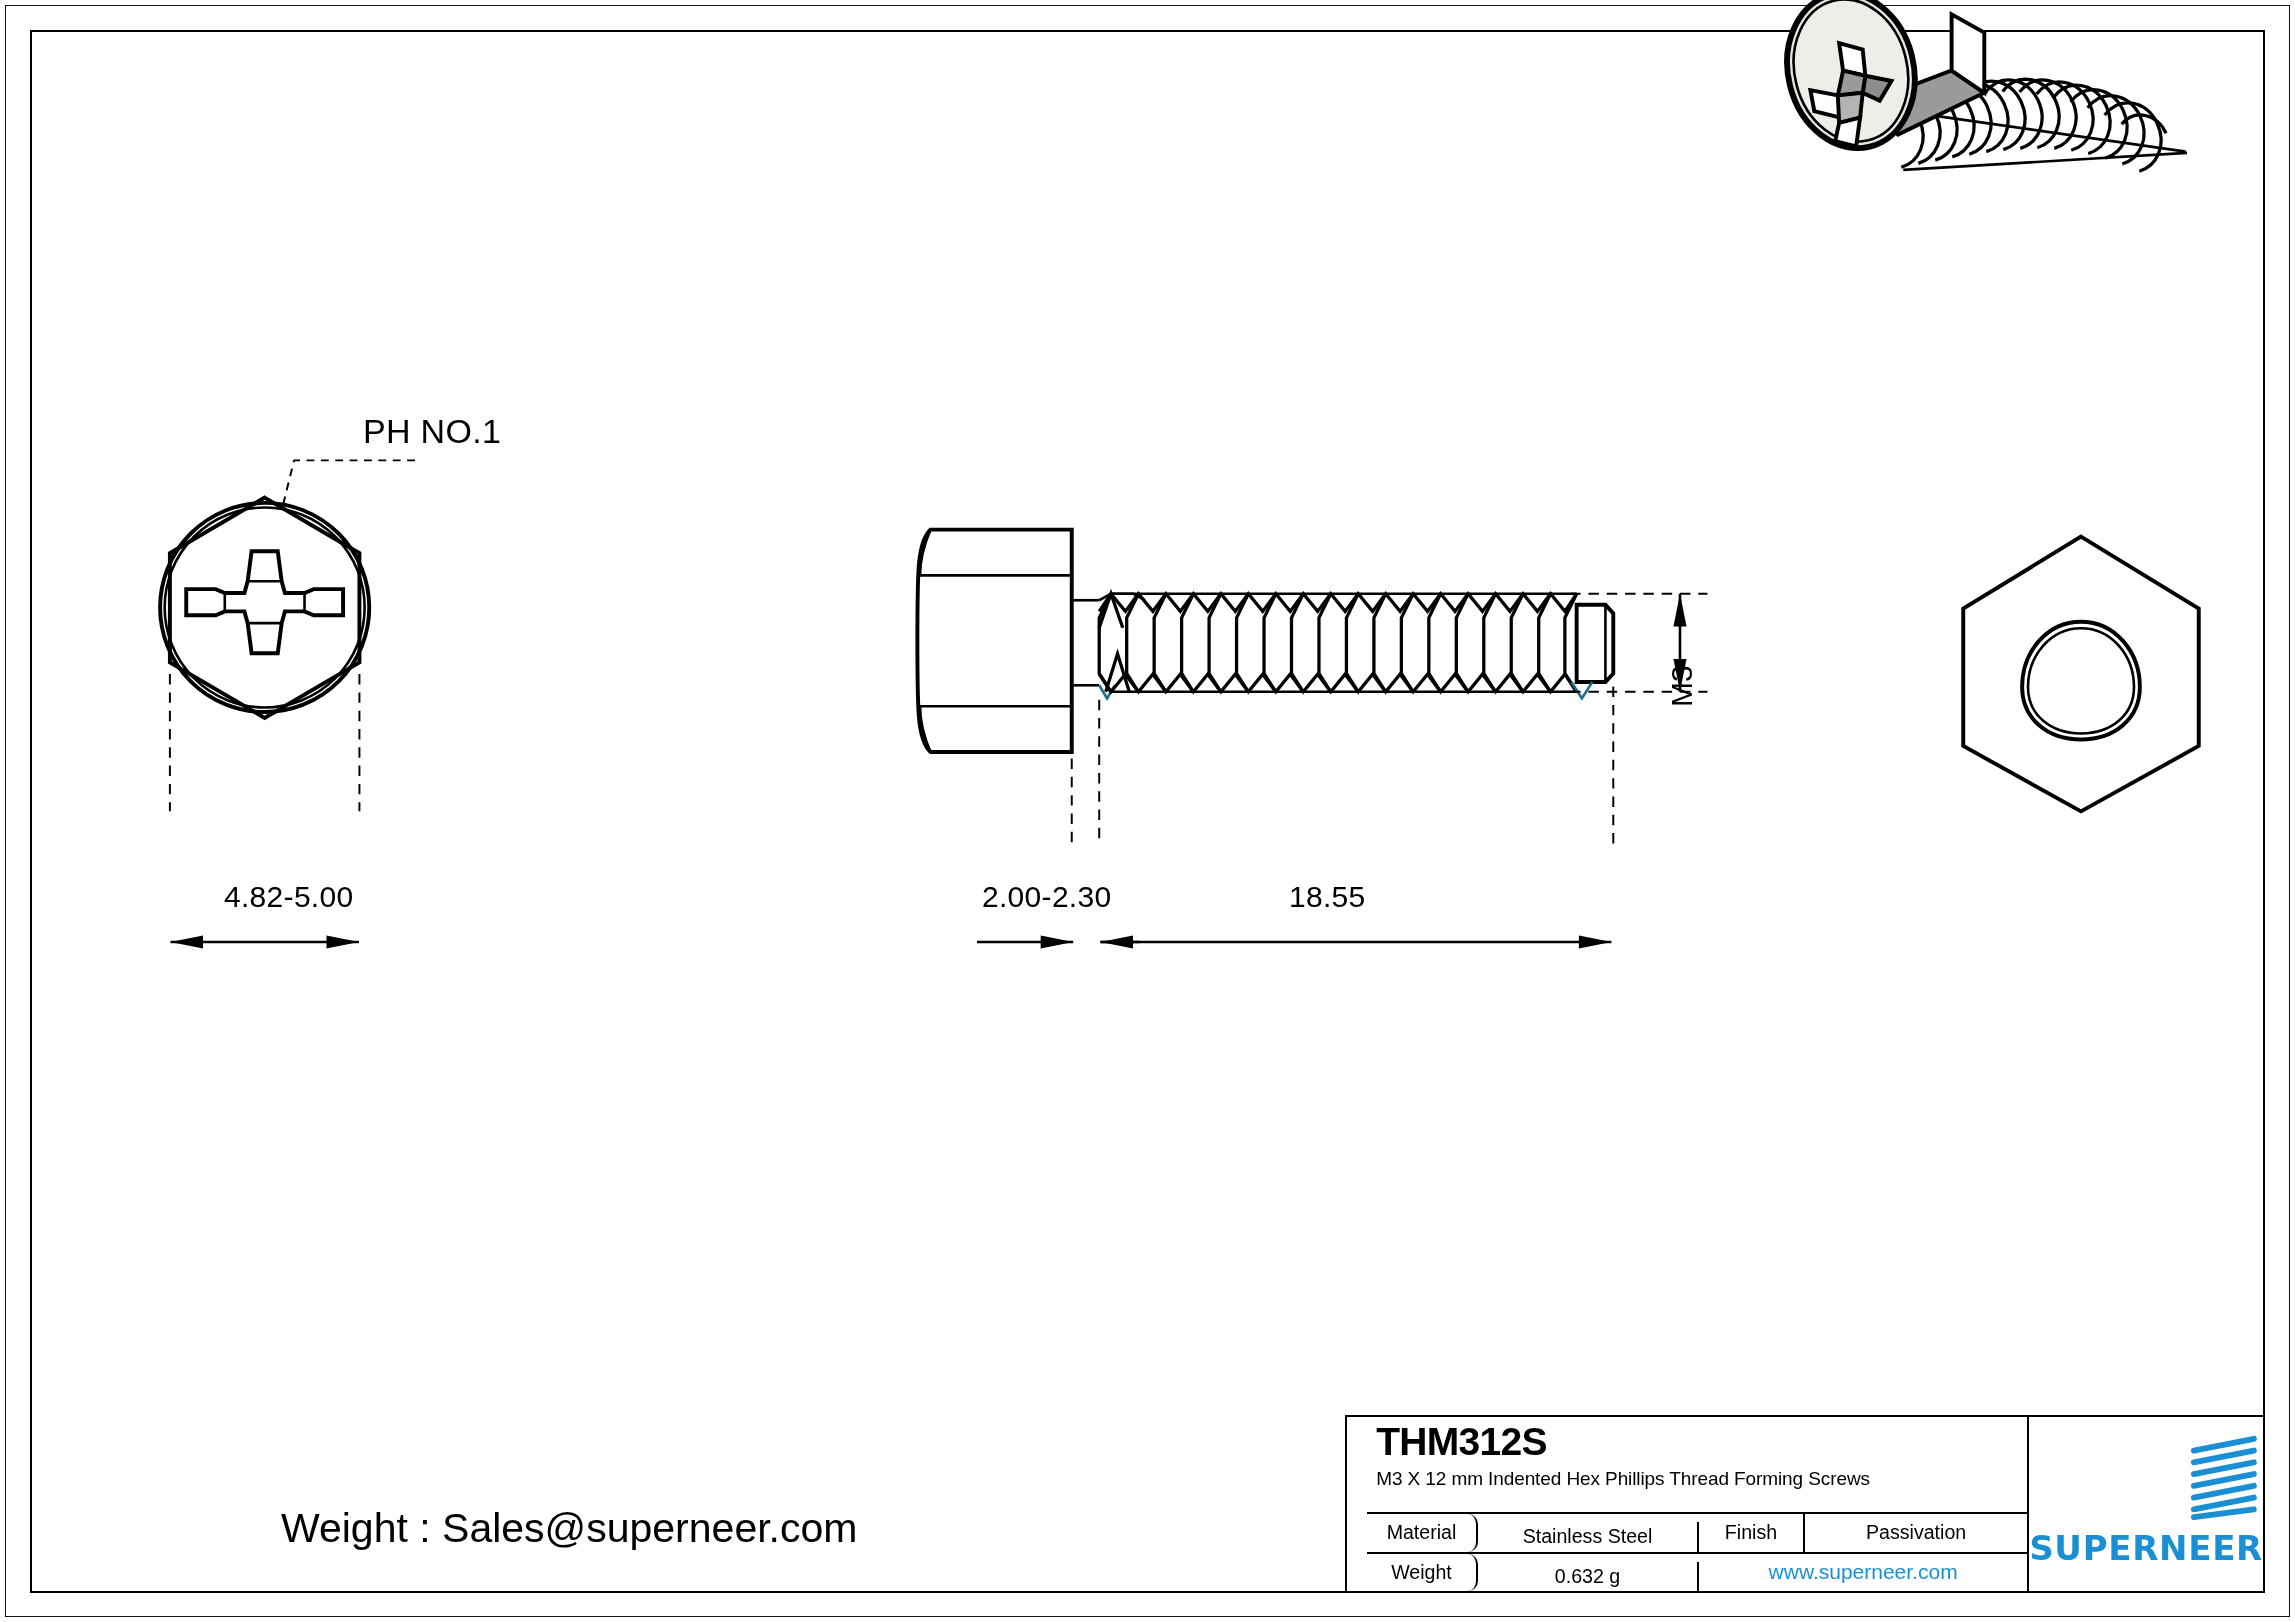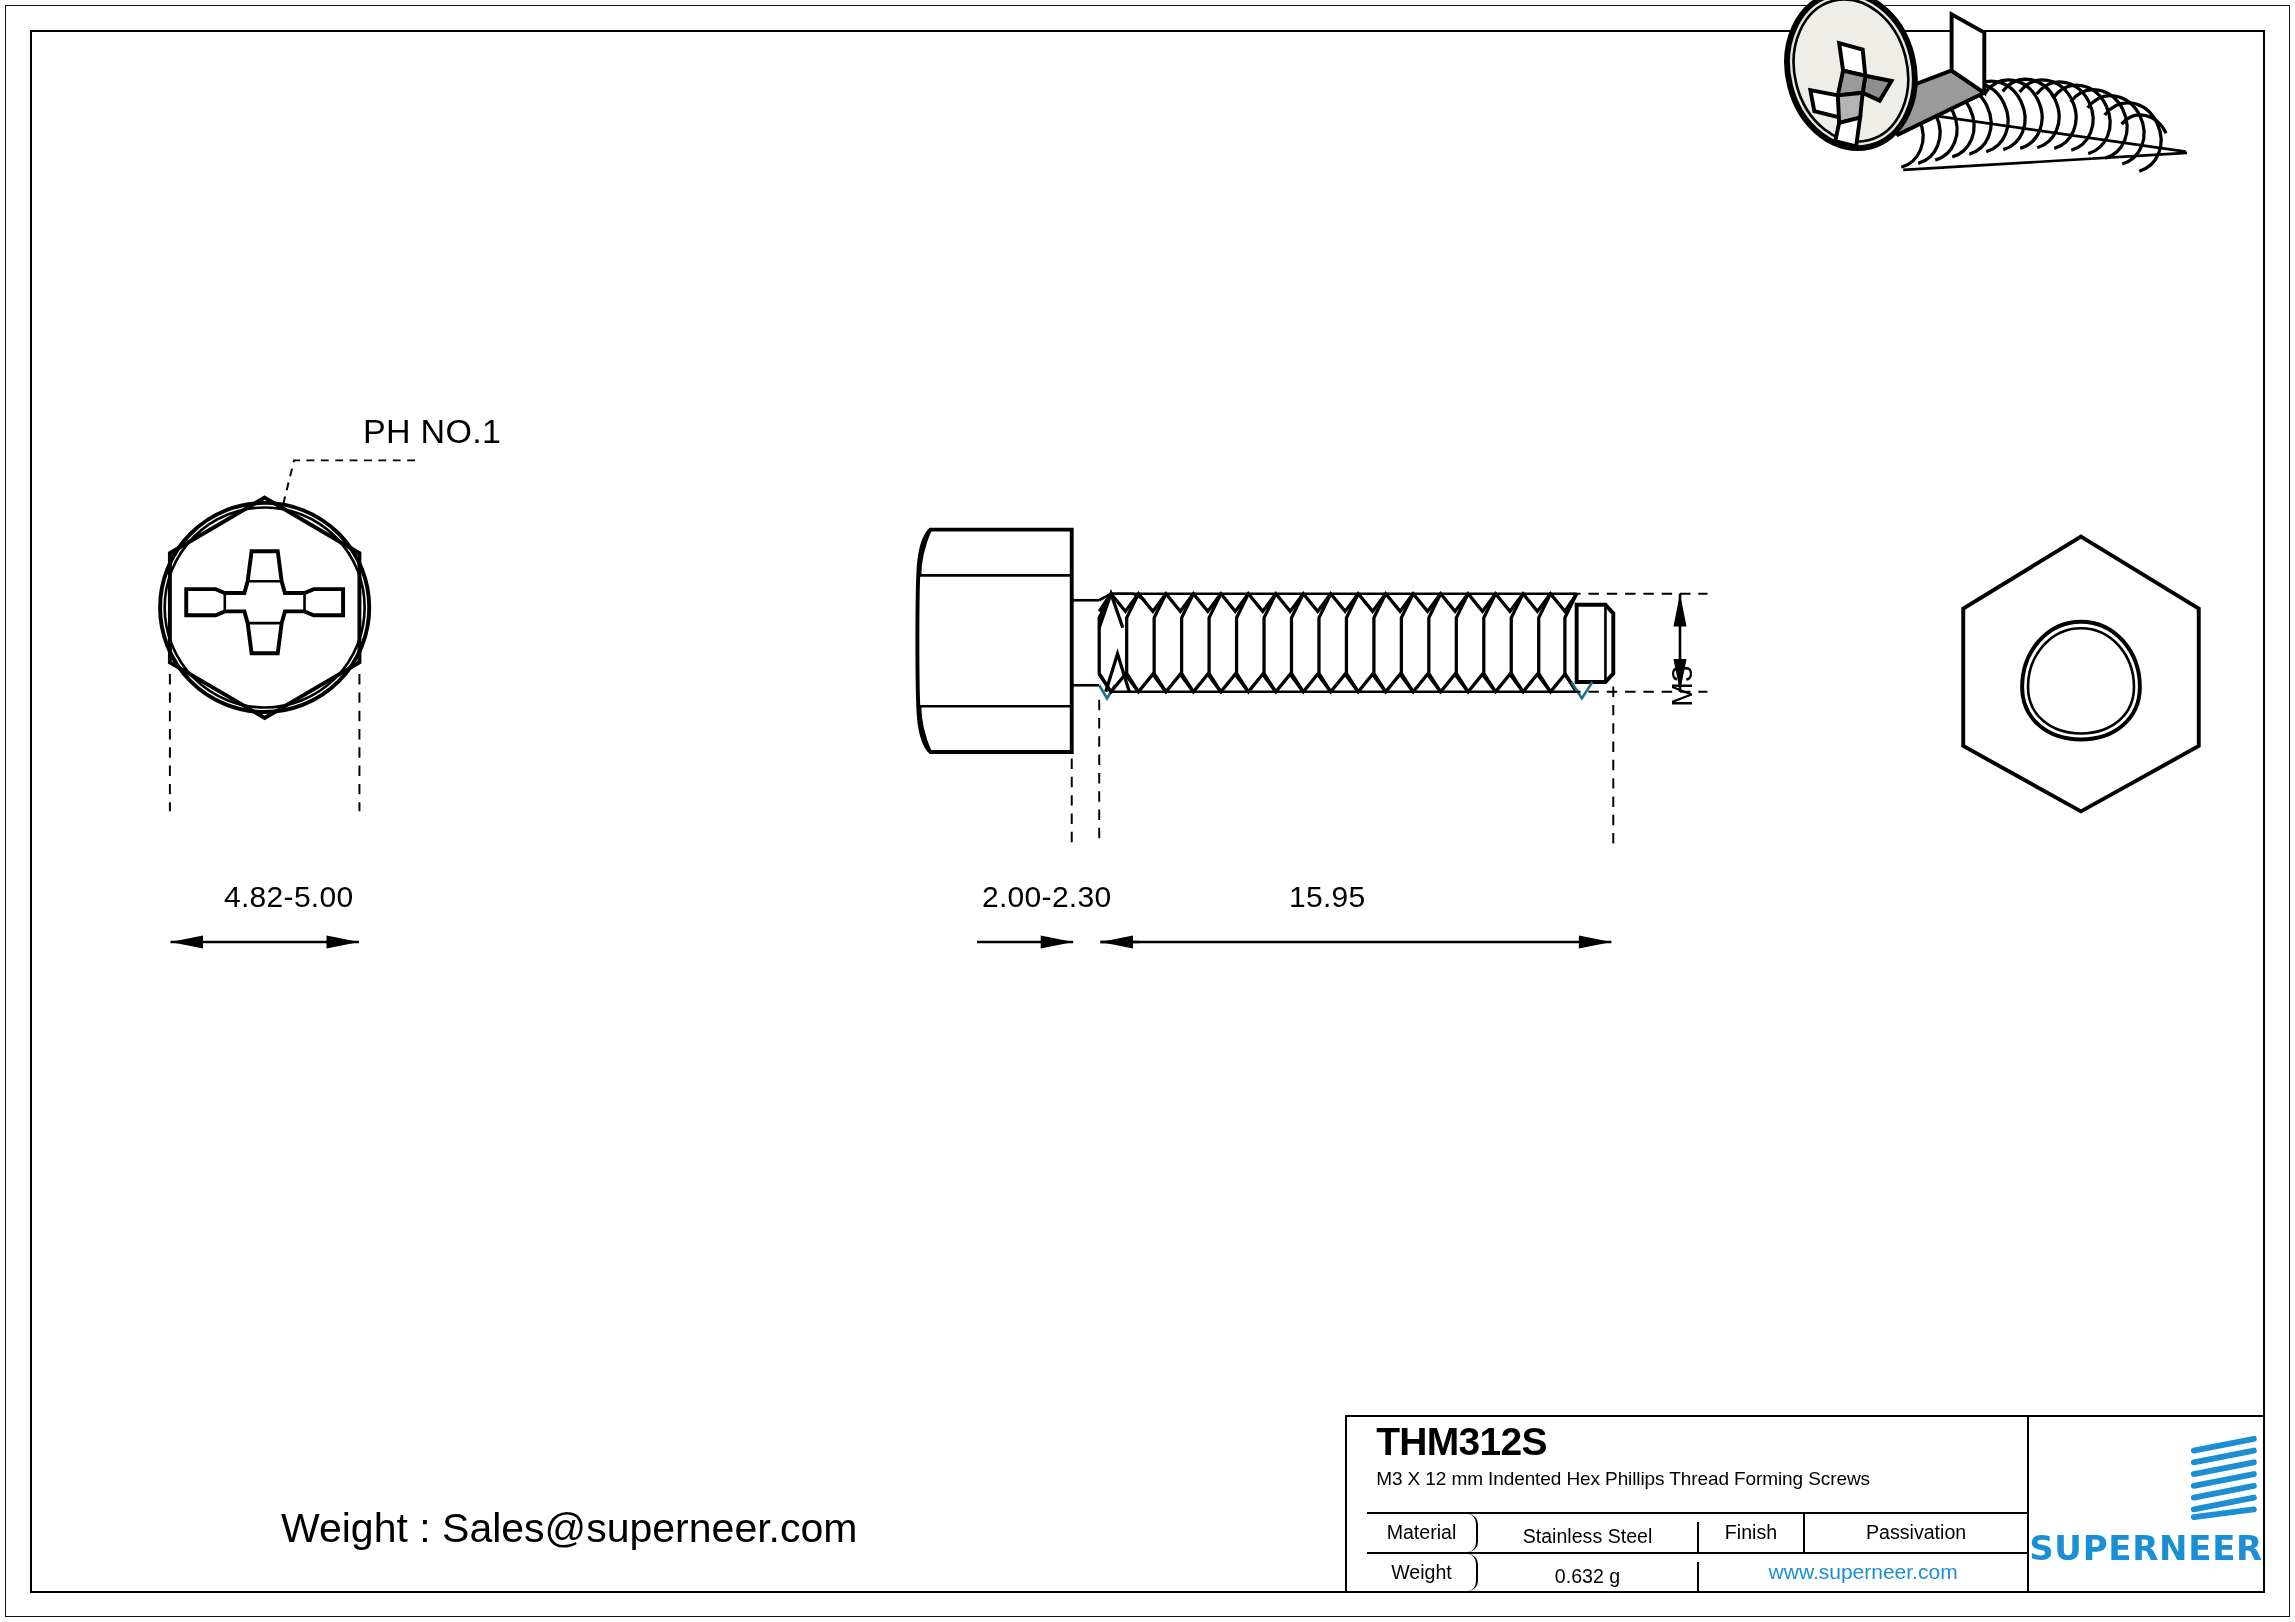--- a/index.html
+++ b/index.html
@@ -247,21 +247,21 @@
       <line class="ln" x1="110" y1="40" x2="258" y2="40"></line>
       <polygon points="258,40 208,30 208,50" fill="#000"></polygon>
       <line class="ln" x1="300" y1="40" x2="360" y2="40"></line>
       <polygon points="300,40 350,30 350,50" fill="#000"></polygon>
 
       <line class="ln" x1="300" y1="40" x2="1086" y2="40"></line>
       <polygon points="1086,40 1036,30 1036,50" fill="#000"></polygon>
     </svg>
   </div>
   <div class="dimtext" style="left:982px;top:880px;">2.00-2.30</div>
-  <div class="dimtext" style="left:1289px;top:880px;">15.95</div>
+  <div class="dimtext" style="left:1289px;top:880px;">18.55</div>
 
   <div class="dimtext" style="left:363px;top:412px;font-size:34px;">PH NO.1</div>
 
   <div class="view" style="left:1924px;top:530px;width:314px;height:288px;">
     <svg width="314" height="288" viewBox="0 0 480 440">
       <polygon class="ln-heavy fillw" points="240,10 420,120 420,330 240,430 60,330 60,120"></polygon>
 
       <path class="ln-heavy" fill="#fff" d="M240,140 C292,140 330,186 330,240 C330,288 292,320 240,320
                C188,320 150,288 150,240 C150,186 188,140 240,140 Z"></path>
       <path class="ln" fill="none" d="M240,150 C286,150 321,191 321,240 C321,283 286,311 240,311

